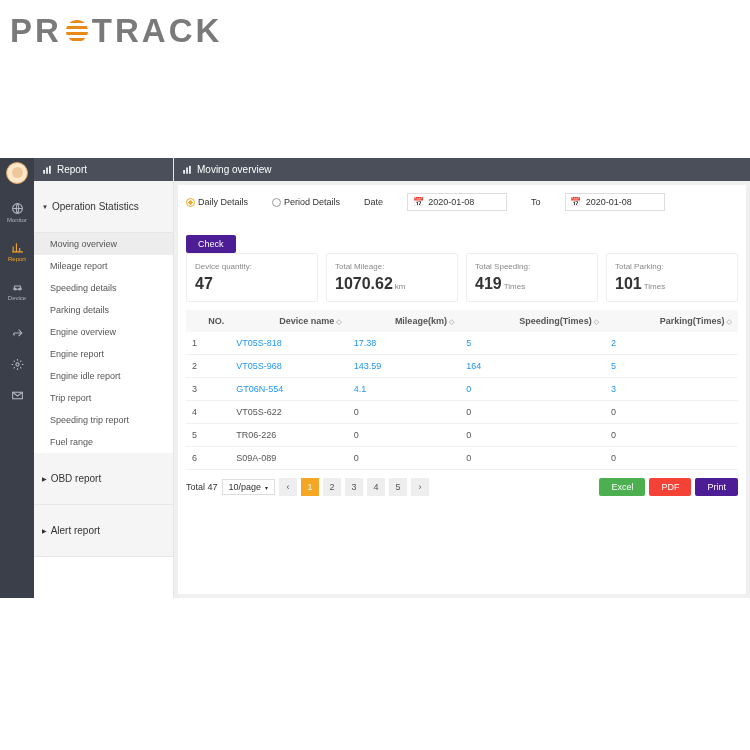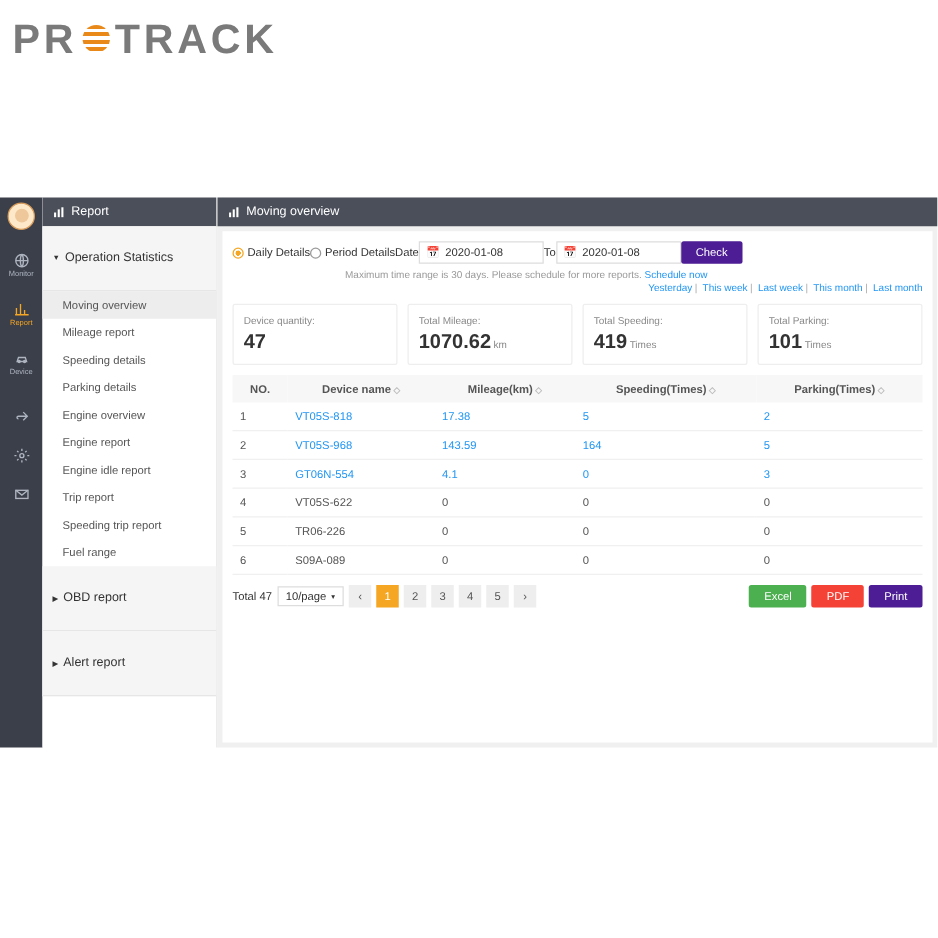--- a/index.html
+++ b/index.html
@@ -15,41 +15,41 @@
 .rail-item svg{width:13px;height:13px}
 .rail-icons-bottom{margin-top:8px}
 .side{width:140px;background:#fff;border-right:1px solid #e6e6e6;display:flex;flex-direction:column}
 .side-header{background:#4a4f5a;color:#fff;padding:6px 8px;font-size:10px;display:flex;align-items:center;gap:5px}
 .side-group{background:#f5f5f5;padding:20px 8px;font-size:10px;border-bottom:1px solid #e6e6e6;display:flex;align-items:center;gap:4px;cursor:pointer}
 .side-item{padding:6px 16px;font-size:9px;color:#555;cursor:pointer;border-bottom:0}
 .side-item.active{background:#ededed}
 .main{flex:1;background:#f0f0f0;display:flex;flex-direction:column}
 .main-header{background:#4a4f5a;color:#fff;padding:6px 8px;font-size:10px;display:flex;align-items:center;gap:5px}
 .main-body{background:#fff;margin:4px;padding:8px;flex:1;display:flex;flex-direction:column}
-.filter{display:flex;align-items:center;gap:0;font-size:9px;flex-wrap:wrap}
+.filter{display:flex;align-items:center;gap:24px;font-size:9px;flex-wrap:wrap}
 .radio{display:inline-flex;align-items:center;gap:3px}
 .radio .dot{width:9px;height:9px;border:1px solid #999;border-radius:50%;display:inline-block}
 .radio.sel .dot{border-color:#f5a623;background:radial-gradient(#f5a623 40%,#fff 45%)}
 .date-in{border:1px solid #ddd;padding:3px 5px;font-size:9px;display:inline-flex;align-items:center;gap:4px;background:#fff;width:100px}
 .btn{padding:4px 12px;border:none;border-radius:2px;cursor:pointer;font-size:9px;color:#fff}
 .btn-blue{background:#4c1d95}
 .btn-green{background:#4caf50}
 .btn-red{background:#f44336}
 .hint{font-size:8px;color:#999;margin:4px 0 2px 90px}
 .hint a{color:#2196f3;text-decoration:none}
 .quick{font-size:8px;text-align:right;margin-bottom:8px}
 .quick span{color:#2196f3;cursor:pointer}
 .quick .sep{color:#aaa;margin:0 2px}
 .cards{display:flex;gap:8px;margin-bottom:8px}
 .card{flex:1;border:1px solid #eee;border-radius:2px;padding:8px}
 .card-label{font-size:8px;color:#888;margin-bottom:4px}
 .card-val{font-size:16px;font-weight:600}
 .card-unit{font-size:8px;color:#888;margin-left:2px}
 table{width:100%;border-collapse:collapse;font-size:9px}
-th{text-align:center;padding:6px;background:#f7f7f7;color:#555;font-weight:600}
+th{text-align:right;padding:6px;background:#f7f7f7;color:#555;font-weight:600}
 td{padding:6px;border-bottom:1px solid #f0f0f0;color:#555}
 .link{color:#2196f3;cursor:pointer}
 .sort{color:#bbb;margin-left:2px;font-size:7px}
 .footer{display:flex;align-items:center;justify-content:space-between;margin-top:8px;font-size:9px}
 .pager{display:flex;align-items:center;gap:4px}
 .pager .sel{border:1px solid #ddd;padding:2px 6px;display:inline-flex;align-items:center;gap:4px}
 .pager button{width:18px;height:18px;border:none;background:#eee;cursor:pointer;font-size:9px;color:#555}
 .pager button.cur{background:#f5a623;color:#fff}
 .export{display:flex;gap:4px}
 .cal{color:#bbb}
@@ -166,28 +166,20 @@
             <span class="cal">📅</span>
             <span>2020-01-08</span>
           </span>
         <span>To</span>
         <span class="date-in">
             <span class="cal">📅</span>
             <span>2020-01-08</span>
           </span>
         <button class="btn btn-blue">Check</button>
       </div>
-      <div class="hint"><span>Maximum time range is 30 days. Please schedule for more reports.</span> <a>Schedule now</a></div>
-      <div class="quick">
-        <span>Yesterday</span><span class="sep">|</span>
-        <span>This week</span><span class="sep">|</span>
-        <span>Last week</span><span class="sep">|</span>
-        <span>This month</span><span class="sep">|</span>
-        <span>Last month</span>
-      </div>
 
       <div class="cards">
         <div class="card"><div class="card-label">Device quantity:</div><span class="card-val">47</span><span class="card-unit"></span></div>
         <div class="card"><div class="card-label">Total Mileage:</div><span class="card-val">1070.62</span><span class="card-unit">km</span></div>
         <div class="card"><div class="card-label">Total Speeding:</div><span class="card-val">419</span><span class="card-unit">Times</span></div>
         <div class="card"><div class="card-label">Total Parking:</div><span class="card-val">101</span><span class="card-unit">Times</span></div>
       </div>
 
       <table>
         <thead>

